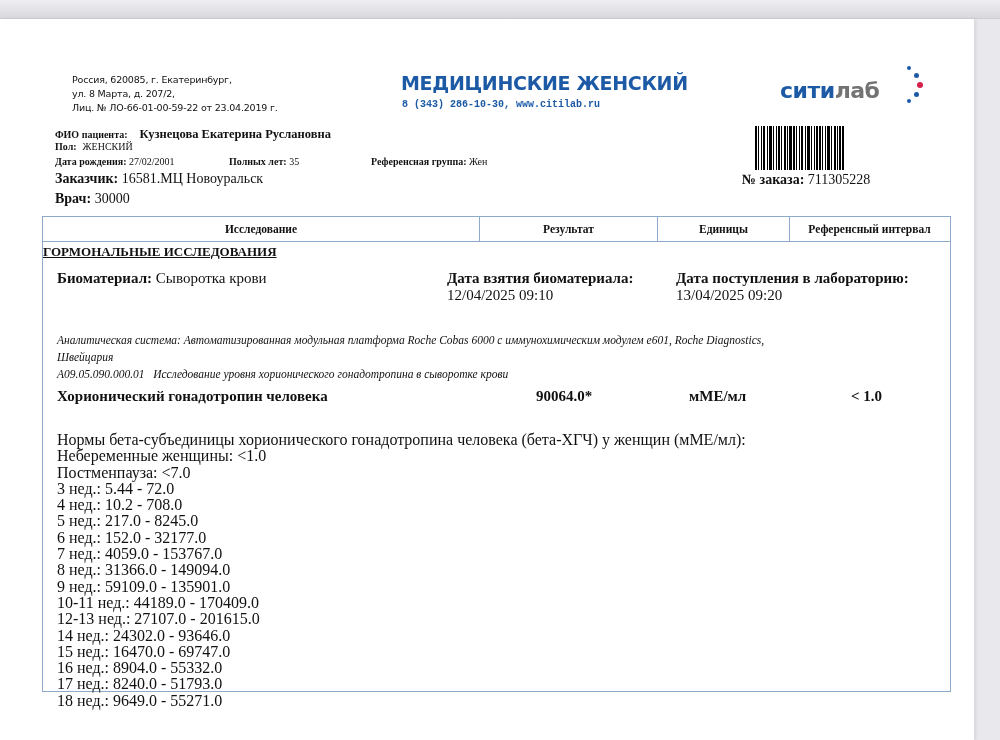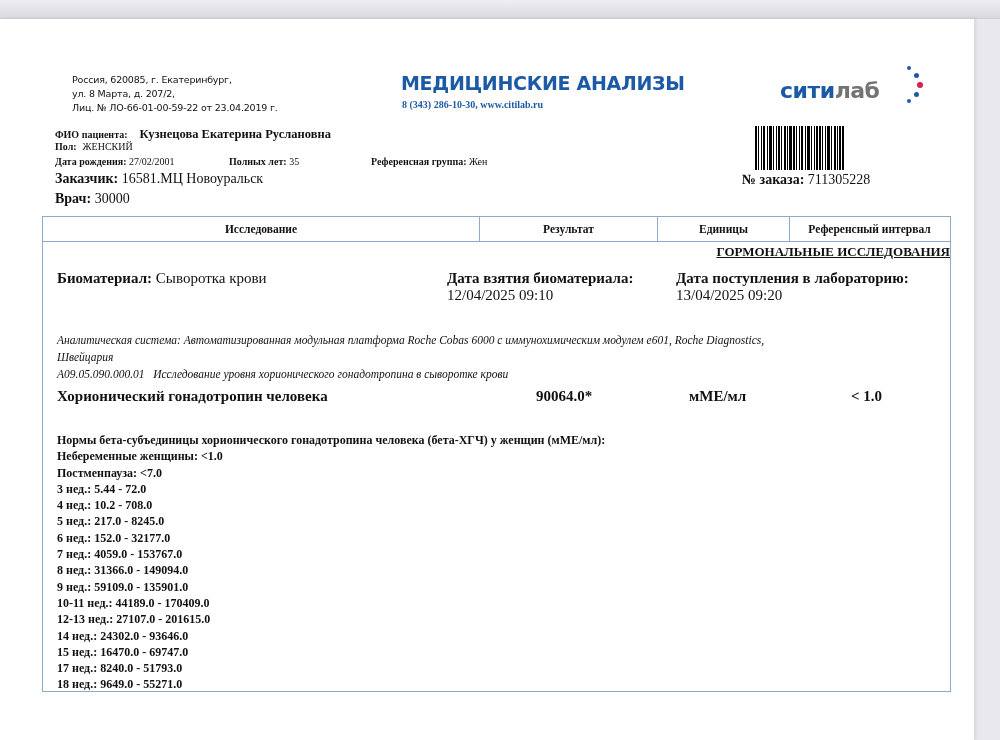--- a/index.html
+++ b/index.html
@@ -28,21 +28,21 @@
     font-family:"DejaVu Sans", sans-serif; font-size:9.5px; line-height:14px; color:#111;
     letter-spacing:-0.2px;
   }
   .brand-title {
     left:401px; top:53px;
     font-family:"DejaVu Sans", sans-serif; font-weight:bold; font-size:19px; color:#1d5aa6;
     letter-spacing:-0.3px;
   }
   .brand-sub {
     left:402px; top:80px;
-    font-family:Liberation Serif, serif; font-weight:bold; font-size:10px; color:#1d5aa6;
+    font-family:Liberation Mono, monospace; font-weight:bold; font-size:10px; color:#1d5aa6;
   }
   .logo {
     left:780px; top:55px; height:40px;
   }
   .logo-text {
     font-family:"DejaVu Sans", sans-serif; font-weight:bold; font-size:22px; letter-spacing:-0.5px;
     position:absolute; left:0; top:4px;
   }
   .logo-a { color:#1d5aa6; }
   .logo-b { color:#737373; }
@@ -68,44 +68,44 @@
     box-sizing:border-box;
   }
   .thead {
     position:absolute; left:0; top:0; width:100%; height:24px;
     border-bottom:1.5px solid #8eaacb;
     font-weight:bold; font-size:11.5px;
   }
   .th { position:absolute; top:0; height:24px; line-height:25px; text-align:center; box-sizing:border-box; }
   .th + .th { border-left:1.5px solid #8eaacb; }
 
-  .section { position:absolute; left:0; width:100%; top:27px; text-align:right;
+  .section { position:absolute; left:0; width:100%; top:27px; text-align:left;
     font-weight:bold; font-size:13px; text-decoration:underline; }
 
   .bio { font-size:15px; }
   .bio-date { font-size:15px; }
 
   .ital { font-style:italic; font-size:11.5px; line-height:17px; }
   .test-row { font-weight:bold; font-size:15px; }
-  .norms { font-size:12px; line-height:16.3px; white-space:nowrap;font-weight:bold; }
+  .norms { font-size:16px; line-height:16.3px; white-space:nowrap; }
 </style>
 </head>
 <body>
 
 <div class="topbar"></div>
 
 <div class="page">
 
   <div class="abs addr">
     <div>Россия, 620085, г. Екатеринбург,</div>
     <div>ул. 8 Марта, д. 207/2,</div>
     <div>Лиц. № ЛО-66-01-00-59-22 от 23.04.2019 г.</div>
   </div>
 
-  <div class="abs brand-title">МЕДИЦИНСКИЕ АНАЛИЗЫ</div>
+  <div class="abs brand-title">МЕДИЦИНСКИЕ ЖЕНСКИЙ</div>
   <div class="abs brand-sub">8 (343) 286-10-30, www.citilab.ru</div>
 
   <div class="abs logo">
     <div class="logo-text"><span class="logo-a">сити</span><span class="logo-b">лаб</span></div>
     <div>
       <span class="dot" style="left:127px; top:-8px; width:4px; height:4px;"></span>
       <span class="dot" style="left:134px; top:-1px;"></span>
       <span class="dot red" style="left:137px; top:8px;"></span>
       <span class="dot" style="left:134px; top:18px;"></span>
       <span class="dot" style="left:127px; top:25px; width:4px; height:4px;"></span>
@@ -253,18 +253,19 @@
           <div>4 нед.: 10.2 - 708.0</div>
           <div>5 нед.: 217.0 - 8245.0</div>
           <div>6 нед.: 152.0 - 32177.0</div>
           <div>7 нед.: 4059.0 - 153767.0</div>
           <div>8 нед.: 31366.0 - 149094.0</div>
           <div>9 нед.: 59109.0 - 135901.0</div>
           <div>10-11 нед.: 44189.0 - 170409.0</div>
           <div>12-13 нед.: 27107.0 - 201615.0</div>
           <div>14 нед.: 24302.0 - 93646.0</div>
           <div>15 нед.: 16470.0 - 69747.0</div>
+          <div>16 нед.: 8904.0 - 55332.0</div>
           <div>17 нед.: 8240.0 - 51793.0</div>
           <div>18 нед.: 9649.0 - 55271.0</div>
         </div>
     </div>
   </div>
 </div>
 
 </body></html>

